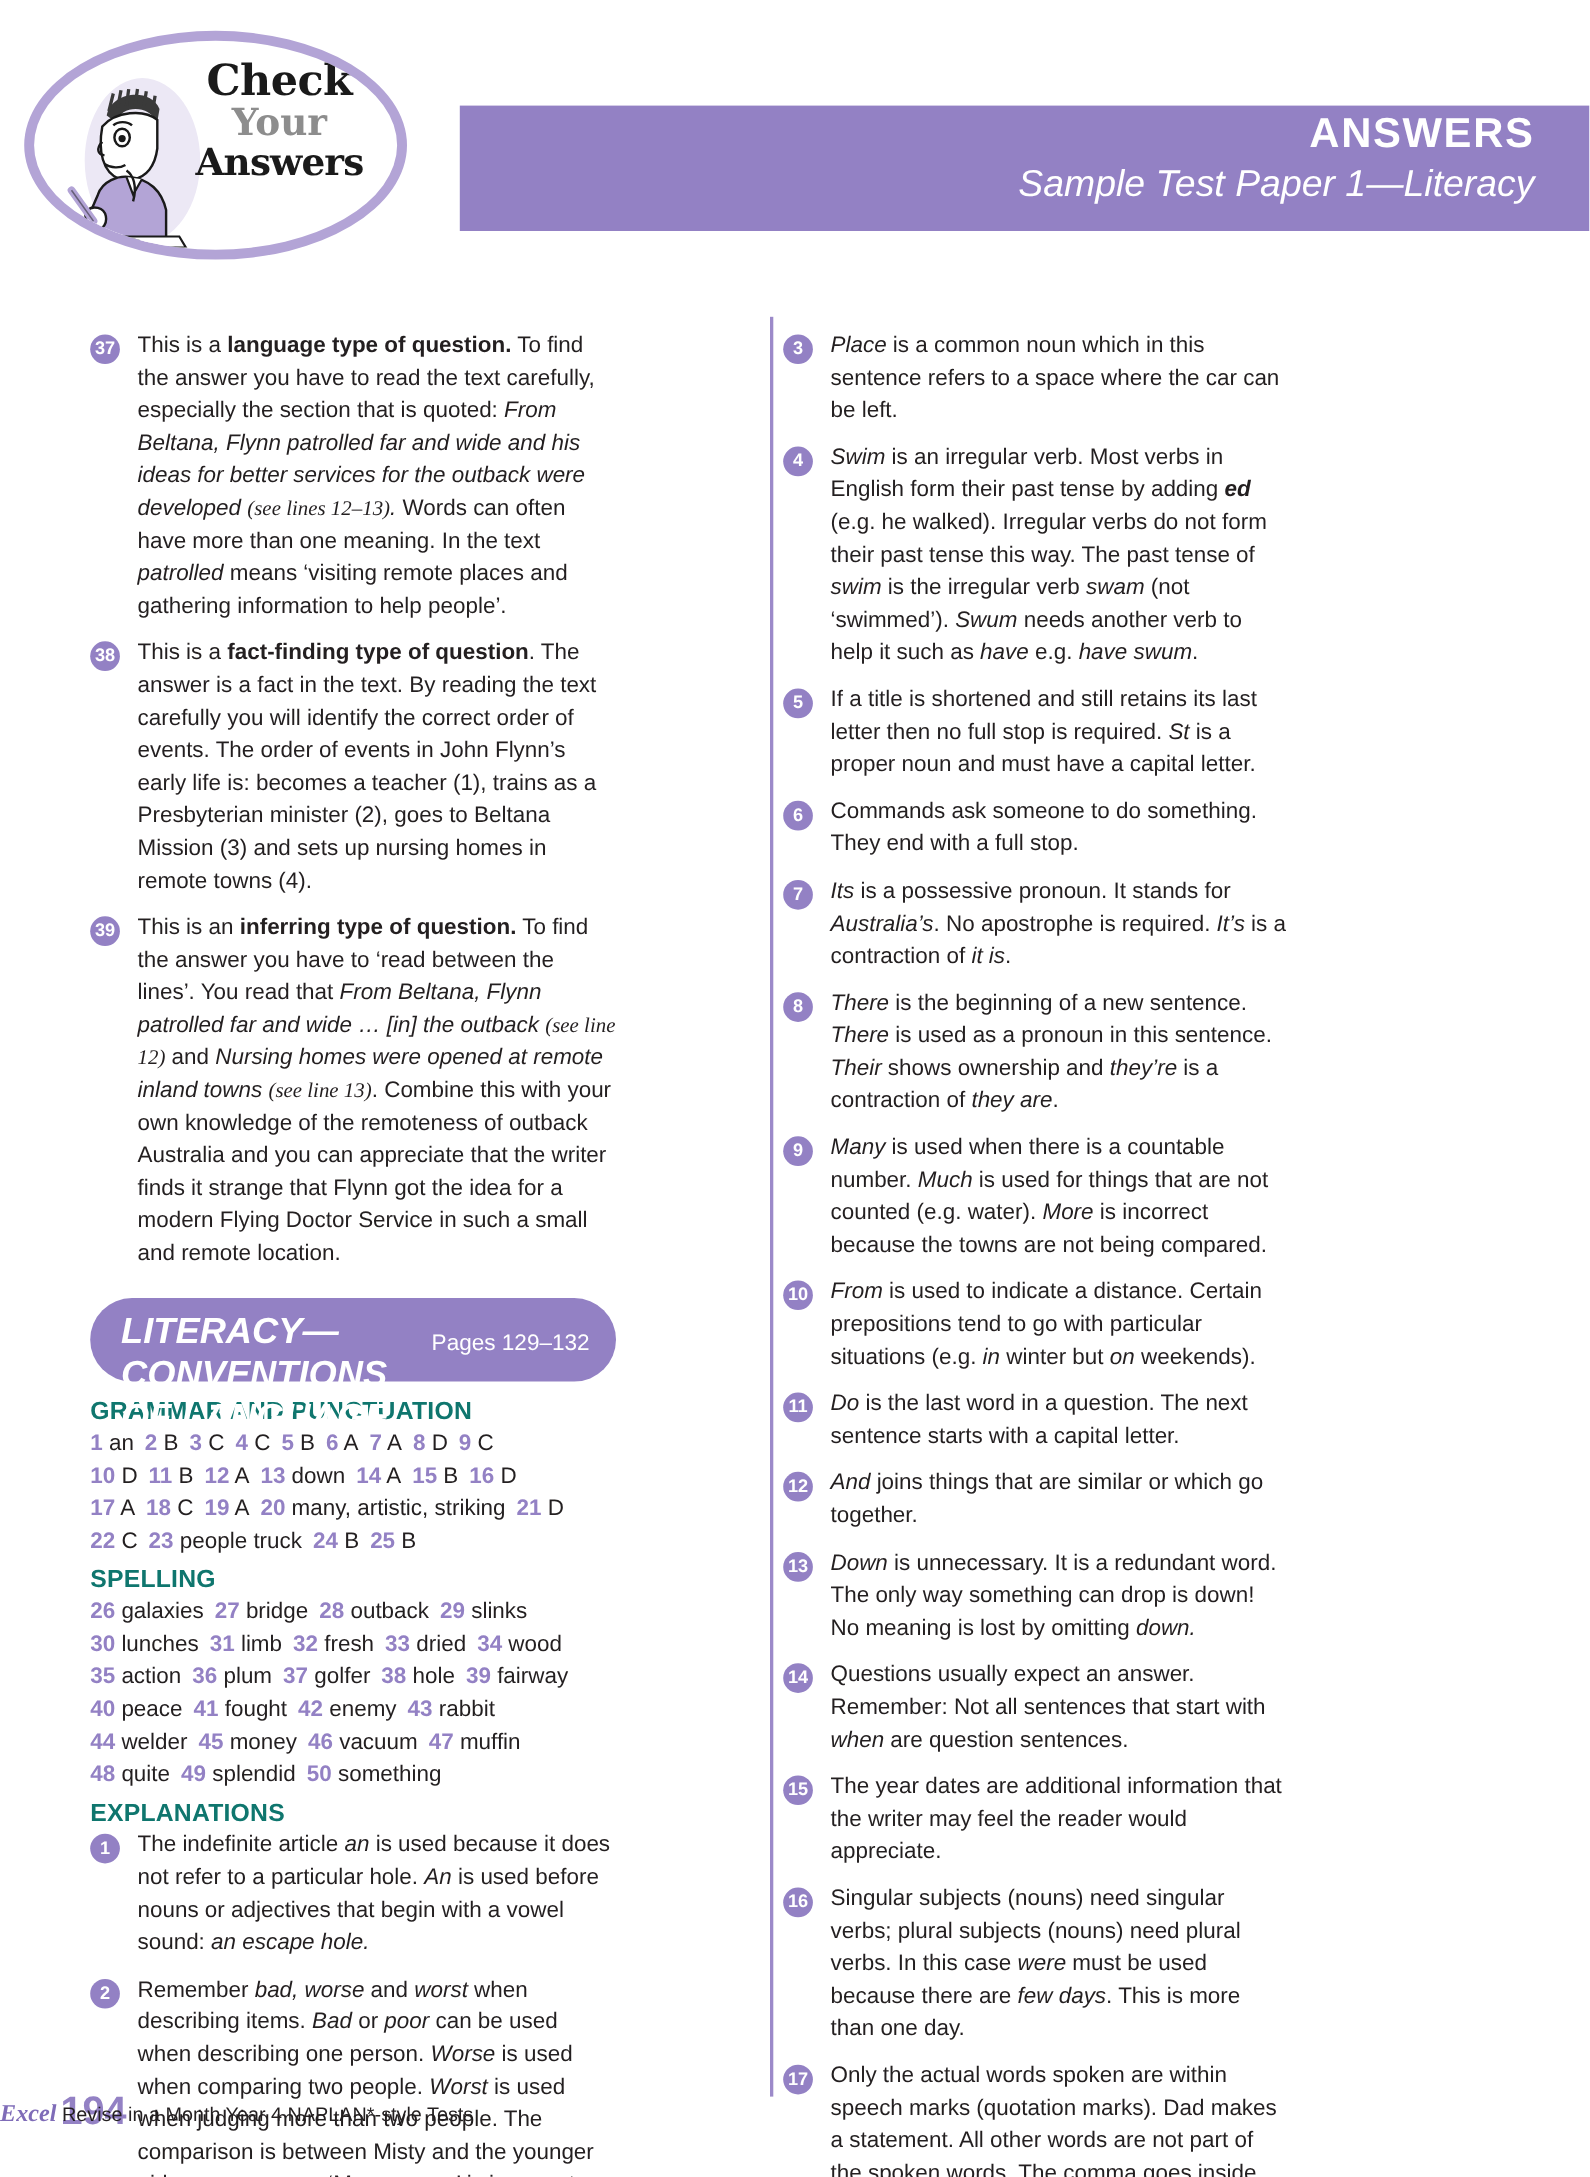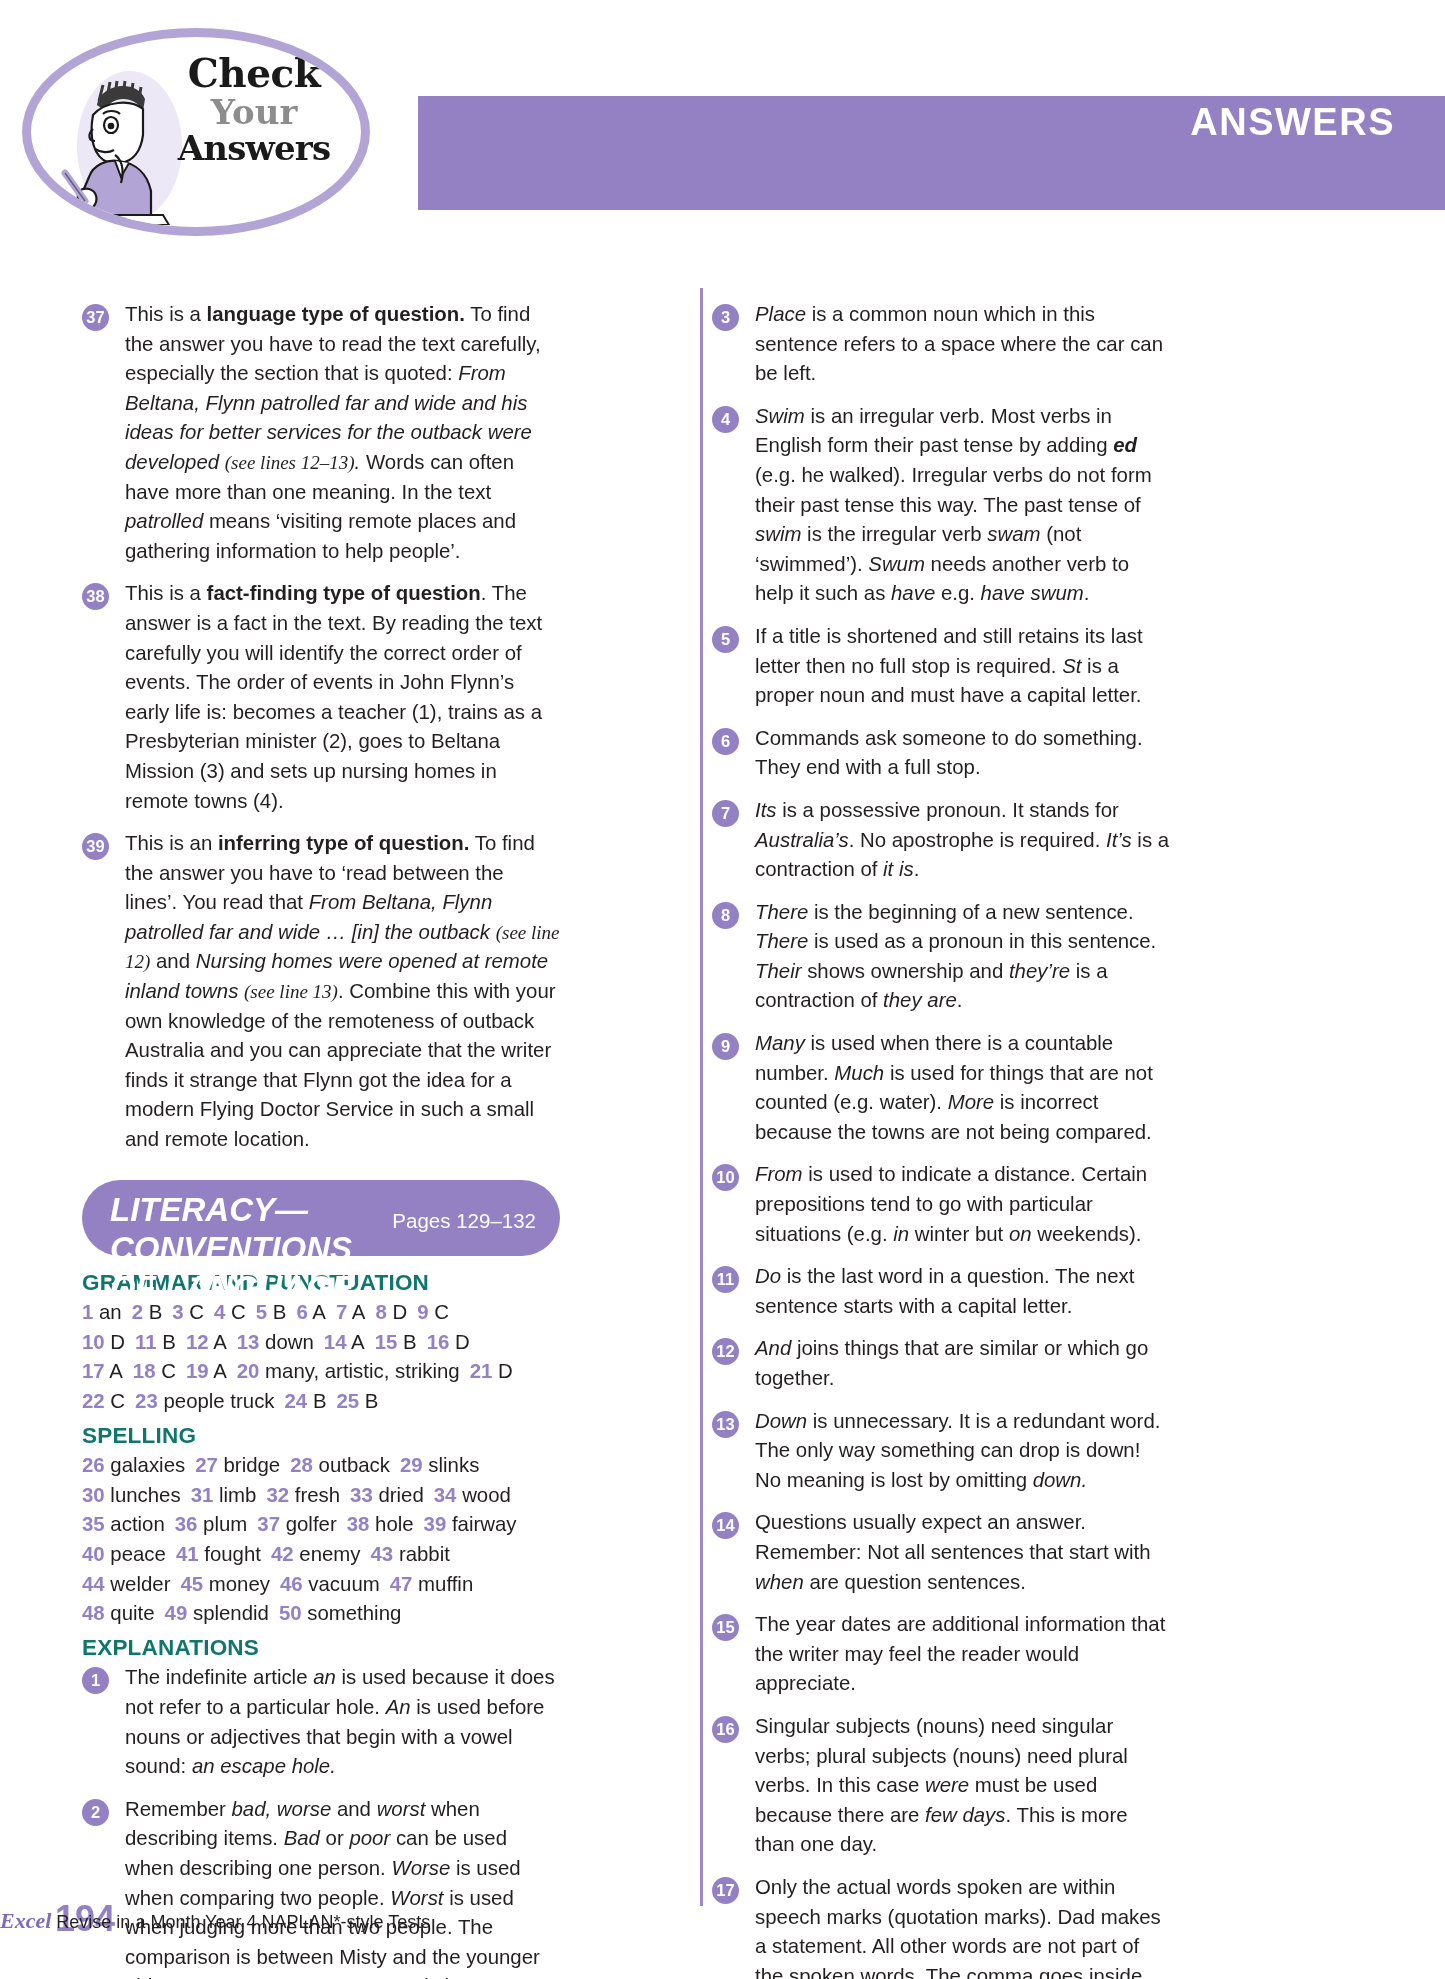--- a/index.html
+++ b/index.html
@@ -222,20 +222,21 @@
     color: #7f6cb8;
   }
 </style>
 </head>
 <body>
 
 <div class="header-band"></div>
 
 <div class="header-titles">
   <div class="header-answers">ANSWERS</div>
+  <div class="header-sub">Sample Test Paper 1—Literacy</div>
 </div>
 
 <div class="badge">
   <div class="badge-inner-shade"></div>
   <svg class="badge-figure" width="160" height="160" viewBox="0 0 160 160">
 
     <path d="M38 40 C42 18, 78 14, 86 34 L84 46 C76 30, 52 30, 46 46 Z" fill="#3a3a3a"></path>
     <path d="M40 36 L44 20 M48 33 L51 17 M56 31 L58 16 M64 30 L66 16 M72 31 L74 18 M80 34 L82 22" stroke="#3a3a3a" stroke-width="3"></path>
 
     <path d="M34 50 C30 72, 34 92, 50 98 L62 98 C74 96, 82 86, 84 70 L84 44 C72 34, 46 36, 34 50 Z" fill="#ffffff" stroke="#1a1a1a" stroke-width="2.2"></path>

